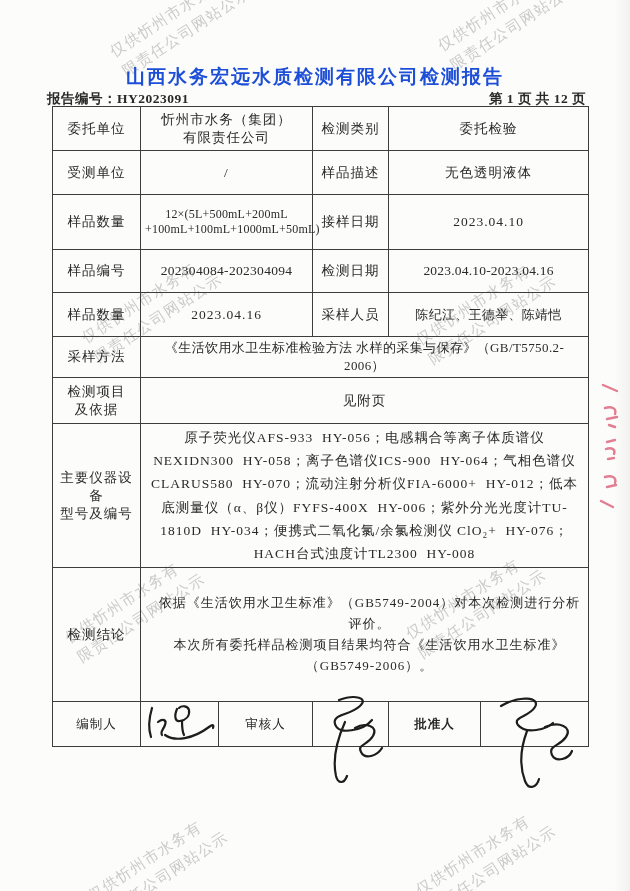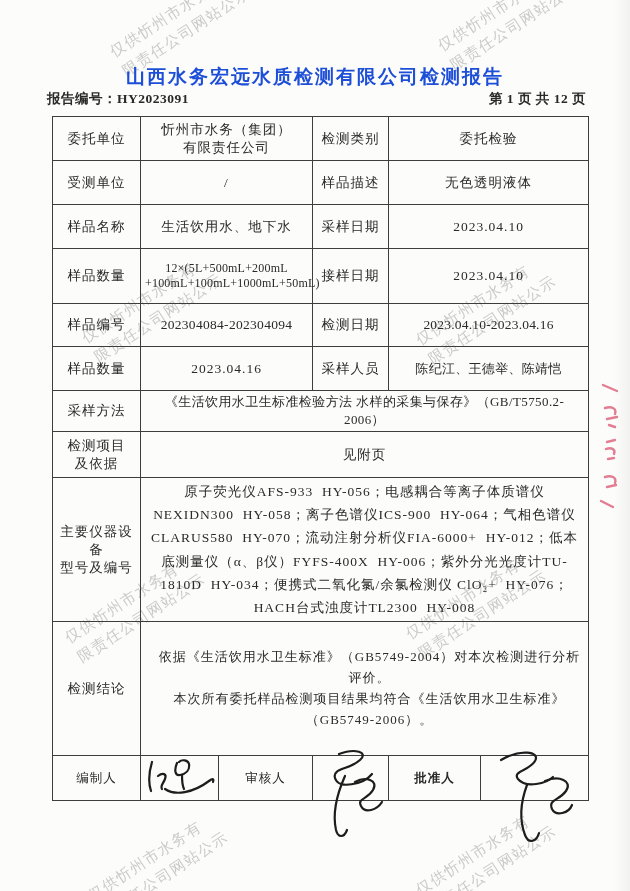--- a/index.html
+++ b/index.html
@@ -23,21 +23,21 @@
     font-family:"Liberation Sans", sans-serif; font-weight:bold;
     font-size:19px; letter-spacing:2px; color:#1d4ed8;
   }
   .meta {
     position:absolute; top:90px; left:47px; width:539px;
     display:flex; justify-content:space-between;
     font-size:13.5px; font-weight:600; letter-spacing:.5px;
   }
   
   table.report {
-    position:absolute; left:52px; top:116px; width:536px;
+    position:absolute; left:52px; top:106px; width:536px;
     border-collapse:collapse; table-layout:fixed;
   }
   table.report td {
     border:1.5px solid #3d3d3d; background:transparent;
     text-align:center; vertical-align:middle;
     font-size:13.5px; padding:2px 4px; letter-spacing:1px;
   }
   td.lbl { letter-spacing:2px; }
   .pre  { white-space:pre-line; }
   td.blk {
@@ -122,26 +122,20 @@
         <td colspan="2">委托检验</td>
       </tr>
 
       <tr style="height:44px">
         <td class="lbl">受测单位</td>
         <td colspan="2">/</td>
         <td class="lbl">样品描述</td>
         <td colspan="2">无色透明液体</td>
       </tr>
 
-      <tr style="height:44px">
-        <td class="lbl">样品名称</td>
-        <td colspan="2">生活饮用水、地下水</td>
-        <td class="lbl">采样日期</td>
-        <td colspan="2">2023.04.10</td>
-      </tr>
 
       <tr style="height:55px">
         <td class="lbl">样品数量</td>
         <td colspan="2" class="pre" style="font-size:12px; letter-spacing:.2px;">12×(5L+500mL+200mL
 +100mL+100mL+1000mL+50mL)</td>
         <td class="lbl">接样日期</td>
         <td colspan="2">2023.04.10</td>
       </tr>
 
       <tr style="height:43px">

